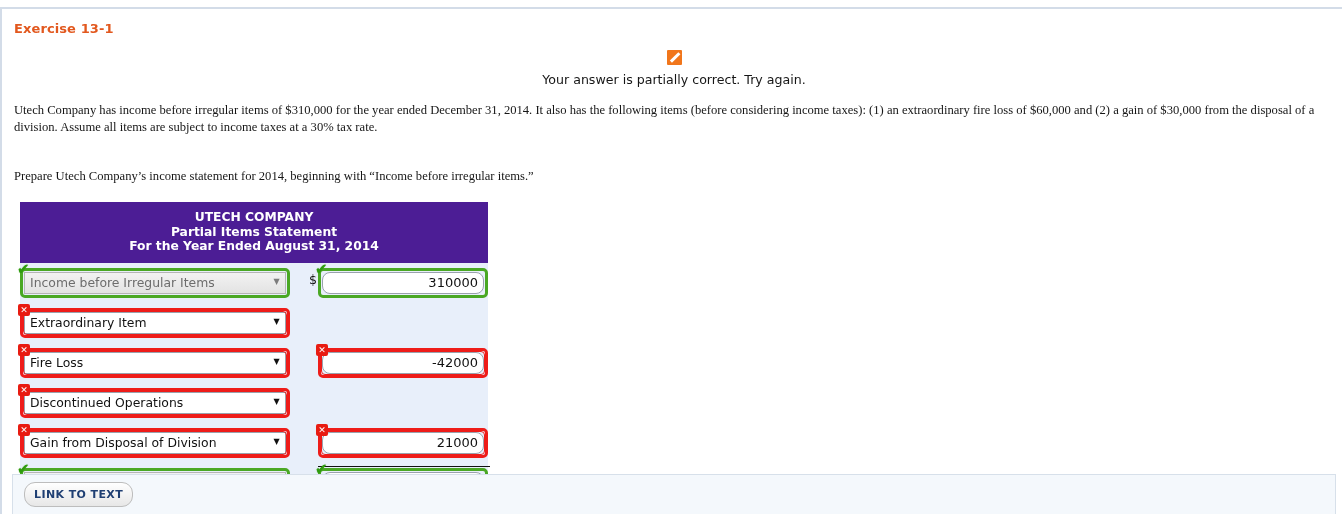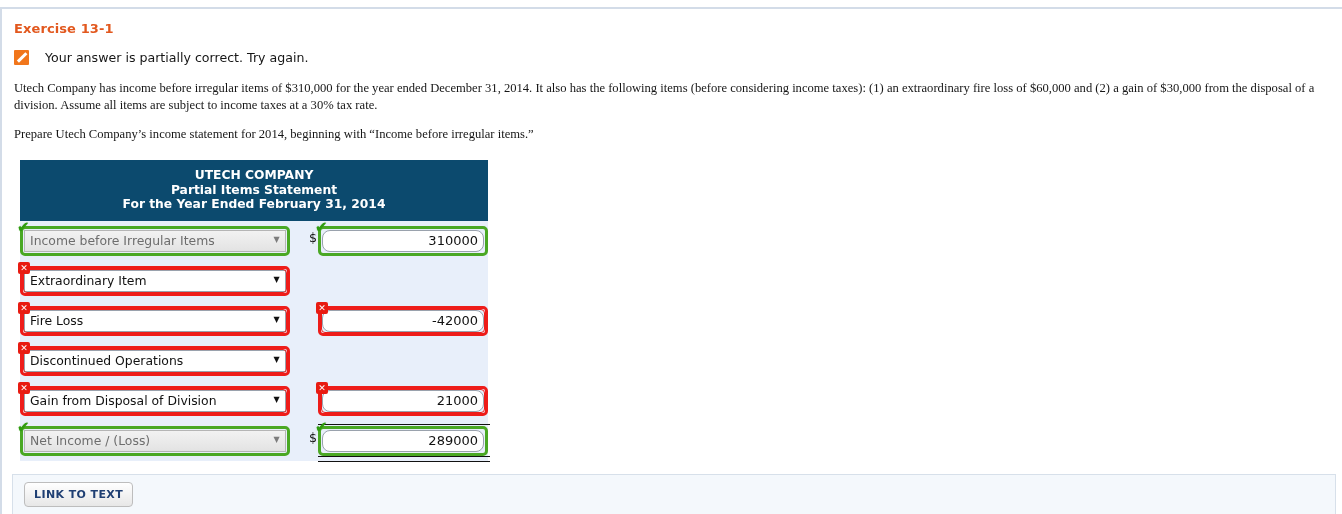--- a/index.html
+++ b/index.html
@@ -31,23 +31,24 @@
   }
   .ex-title {
     color: #e2581e;
     font-weight: bold;
     font-size: 13px;
     margin: 2px 0 0 2px;
     letter-spacing: .1px;
   }
   .status-row {
     display: flex;
-    align-items: flex-end;
+    align-items: center;
     margin: 14px 0 0 2px;
-    gap: 16px;
+    gap: 7px;
+    flex-direction: column;
   }
   .status-icon {
     width: 15px;
     height: 15px;
     background: #f1761b;
     position: relative;
     flex: 0 0 auto;
     border-radius: 1px;
   }
   .status-icon:after {
@@ -64,32 +65,32 @@
   }
   .para {
     margin: 15px 0 0 2px;
     font-size: 12.6px;
     line-height: 17px;
     color: #161616;
     max-width: 1330px;
     font-family: Liberation Serif, serif;
   }
   .para.second {
-    margin-top: 12px;
+    margin-top: 32px;
   }
 
   
   .stmt {
     margin: 17px 0 0 8px;
     width: 468px;
     background: #e8effa;
     position: relative;
   }
   .stmt-head {
-    background: #0c4a6e;
+    background: #4c1d95;
     color: #ffffff;
     text-align: center;
     padding: 8px 0 9px 0;
     font-weight: bold;
     font-size: 12.3px;
     line-height: 14.6px;
   }
   .stmt-body {
     padding: 0;
   }
@@ -260,21 +261,21 @@
     padding-left: 11px;
   }
   .btn {
     font-family: "DejaVu Sans", "Liberation Sans", sans-serif;
     font-size: 11px;
     font-weight: bold;
     color: #1f3f73;
     letter-spacing: .4px;
     background: linear-gradient(#ffffff, #e7e7e7);
     border: 1px solid #bdbdbd;
-    border-radius: 4px;
+    border-radius: 11px;
     padding: 5px 9px 5px 9px;
     cursor: pointer;
   }
 </style>
 </head>
 <body>
 
 <div class="page">
   <div class="content">
 
@@ -285,21 +286,21 @@
       <span class="status-text">Your answer is partially correct.  Try again.</span>
     </div>
 
     <div class="para">Utech Company has income before irregular items of $310,000 for the year ended December 31, 2014. It also has the following items (before considering income taxes): (1) an extraordinary fire loss of $60,000 and (2) a gain of $30,000 from the disposal of a division. Assume all items are subject to income taxes at a 30% tax rate.</div>
     <div class="para second">Prepare Utech Company’s income statement for 2014, beginning with “Income before irregular items.”</div>
 
     <div class="stmt">
       <div class="stmt-head">
         <div>UTECH COMPANY</div>
         <div>Partial Items Statement</div>
-        <div>For the Year Ended February 31, 2014</div>
+        <div>For the Year Ended August 31, 2014</div>
       </div>
       <div class="stmt-body" id="stmt-rows">
           <div class="row">
             <div class="cell-label"><div class="mark-ok ok"><span class="badge chk">✔</span><div class="sel">Income before Irregular Items<span class="arrow">▼</span></div></div></div>
             <div class="cell-amount">
               <span class="dollar">$</span>
               <span class="money-box"><span class="mark-ok"><span class="badge chk">✔</span><input class="inp" type="text" value="310000" style=""></span></span>
             </div>
           </div>
           <div class="row">

